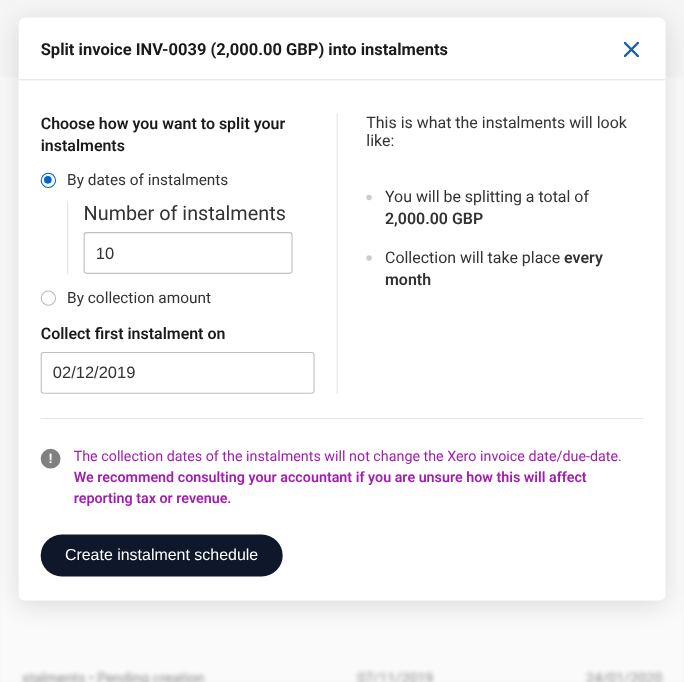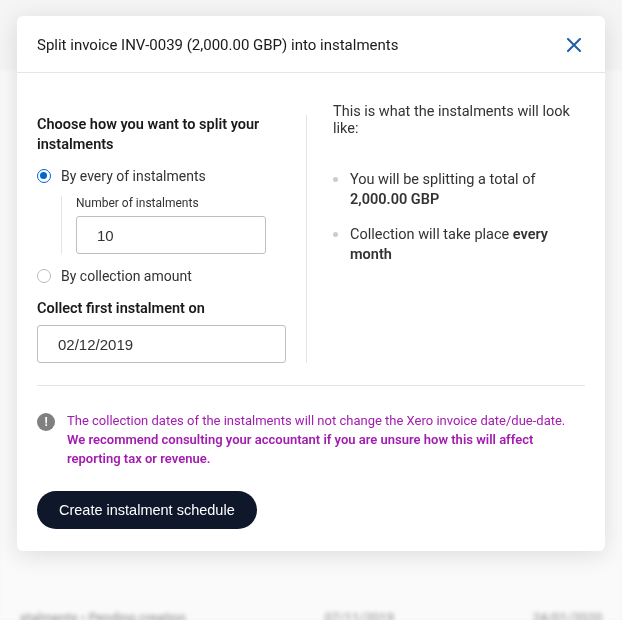--- a/index.html
+++ b/index.html
@@ -33,40 +33,39 @@
     }
     .modal-header {
       display: flex;
       align-items: center;
       justify-content: space-between;
       padding: 18px 20px 16px;
       border-bottom: 1px solid #e5e5e5;
     }
     .modal-title {
       font-size: 15px;
-      font-weight: 400;
+      font-weight: 700;
       color: #1a1a1a;
     }
     .close-btn {
       background: none;
       border: none;
       cursor: pointer;
       padding: 4px;
       color: #1f5ea8;
       display: flex;
     }
     .modal-body {
       display: flex;
       padding: 30px 20px 22px;
     }
     .left-col {
       flex: 0 0 240px;
       padding-right: 20px;
       border-right: 1px solid #e5e5e5;
-      margin-top: 12px;
     }
     .right-col {
       flex: 1;
       padding-left: 26px;
     }
     .section-label {
       font-size: 14.5px;
       font-weight: 600;
       color: #1a1a1a;
       line-height: 1.35;
@@ -102,31 +101,31 @@
       font-size: 14px;
       color: #333;
     }
     .nested {
       margin-left: 24px;
       border-left: 1.5px solid #e5e5e5;
       padding-left: 14px;
       margin-bottom: 14px;
     }
     .input-label {
-      font-size: 12px;
+      font-size: 18px;
       color: #333;
       margin-bottom: 6px;
       display: block;
     }
     .text-input {
       width: 190px;
       height: 38px;
       border: 1px solid #bfbfbf;
       border-radius: 3px;
-      padding: 0 20px;
+      padding: 0 10px;
       font-size: 15px;
       color: #333;
     }
     .field-block {
       margin-top: 16px;
     }
     .field-label {
       font-size: 14.5px;
       font-weight: 600;
       color: #1a1a1a;
@@ -251,21 +250,21 @@
       </svg>
     </button>
   </div>
 
   <div class="modal-body">
     <div class="left-col">
       <div class="section-label">Choose how you want to split your instalments</div>
 
       <div class="radio-row">
         <div class="radio checked"></div>
-        <span class="radio-label">By every of instalments</span>
+        <span class="radio-label">By dates of instalments</span>
       </div>
 
       <div class="nested">
         <label class="input-label">Number of instalments</label>
         <input class="text-input" type="text" value="10" style="">
       </div>
 
       <div class="radio-row">
         <div class="radio"></div>
         <span class="radio-label">By collection amount</span>

